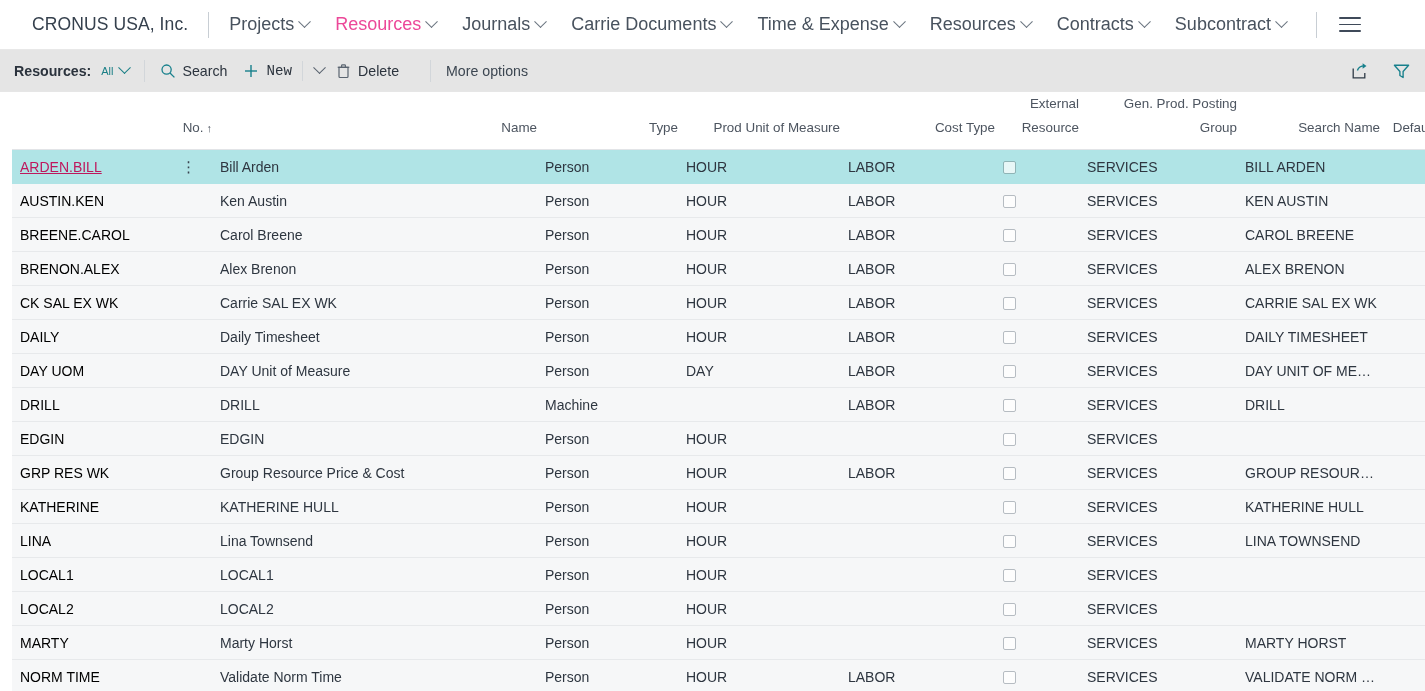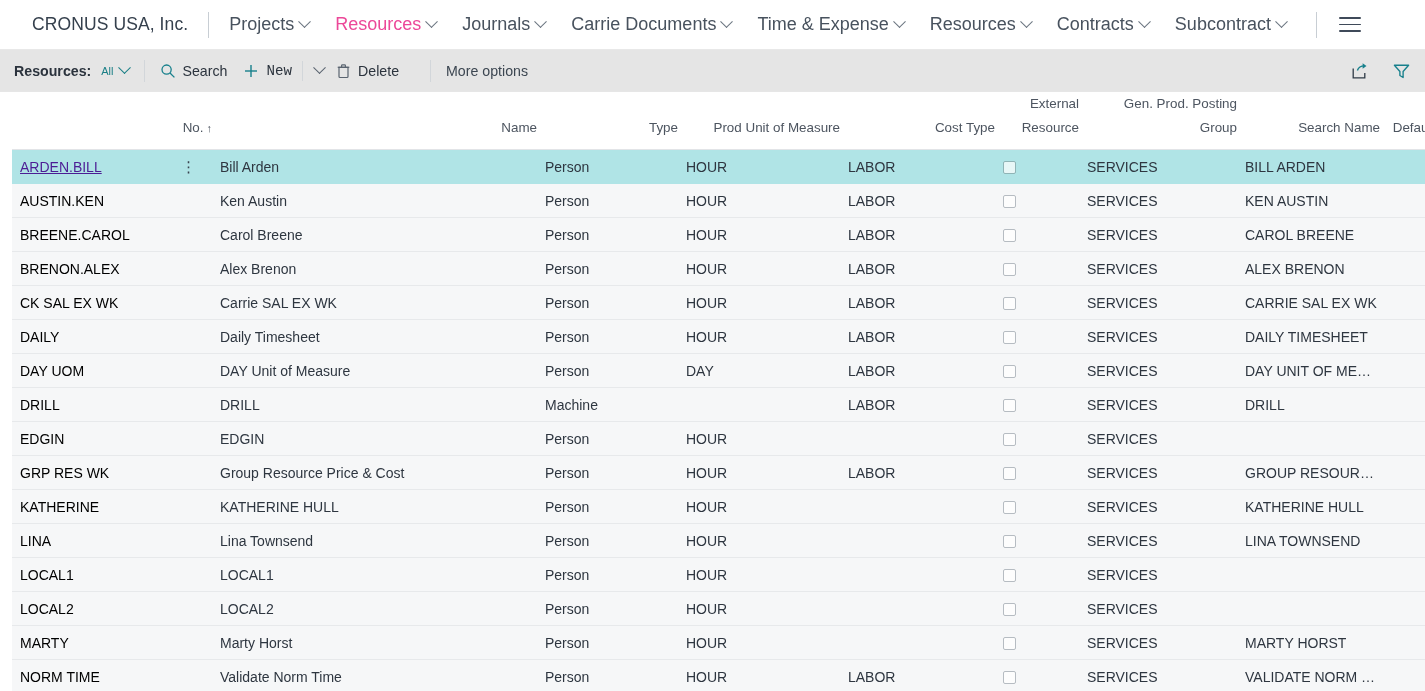--- a/index.html
+++ b/index.html
@@ -131,21 +131,21 @@
     border-bottom: 1px solid #e7e9eb;
     white-space: nowrap;
     overflow: hidden;
     vertical-align: middle;
   }
   tbody tr.selected td { border-bottom-color: #b0e4e6; }
   tbody td .cell { padding-left: 8px; overflow: hidden; text-overflow: ellipsis; }
   td.c-no { border-left: 12px solid #ffffff; }
   td.c-last { border-right: 0; }
   .no-link { color: #000000; cursor: pointer; }
-  tr.selected .no-link { color: #4c1d95; text-decoration: underline; }
+  tr.selected .no-link { color: #be185d; text-decoration: underline; }
   .lookup { border-bottom: 1px dotted #555e68; padding-bottom: 1px; }
   .rowmenu {
     float: right;
     margin-right: 16px;
     color: #3a4450;
     font-size: 15px;
     line-height: 15px;
     letter-spacing: 0;
     cursor: pointer;
     user-select: none;

